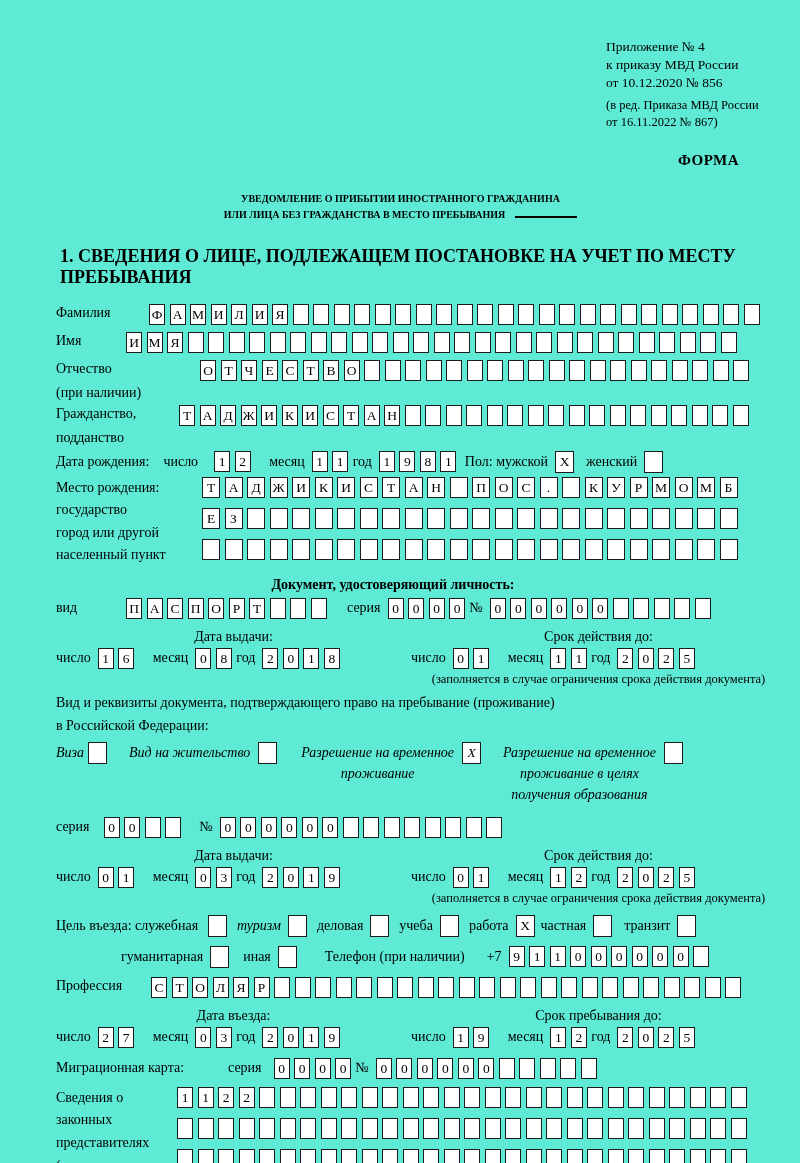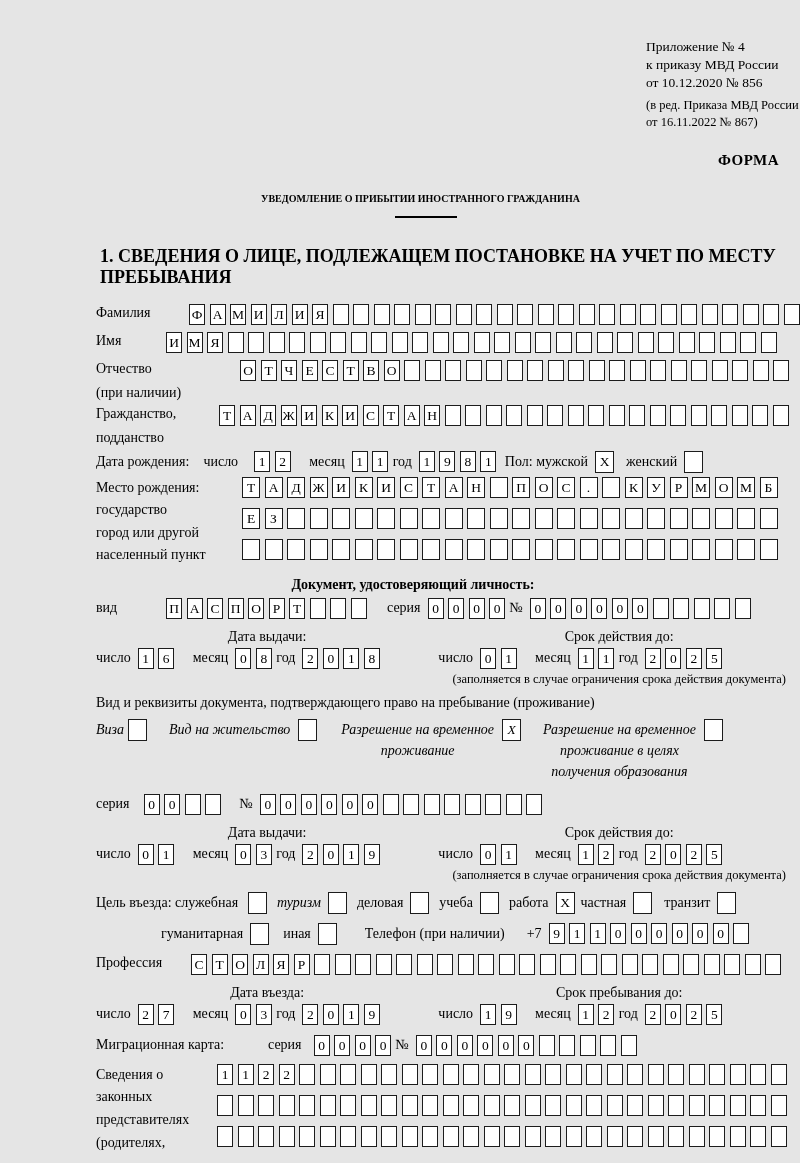--- a/index.html
+++ b/index.html
@@ -1,20 +1,20 @@
 <!DOCTYPE html>
 <html lang="ru"><head>
 <meta charset="utf-8">
 <style>
   html,body{margin:0;padding:0;background:#fff;}
   .page{
     width:800px;height:1163px;box-sizing:border-box;
-    background:#e5e5e5;color:#000;
+    background:#5eead4;color:#000;
     font-family:"Liberation Serif",serif;font-size:14px;
-    padding:38px 0 0 96px;position:relative;overflow:hidden;
+    padding:38px 0 0 56px;position:relative;overflow:hidden;
   }
   
   .hdr{margin-left:550px;width:210px;line-height:1.35;font-size:13.5px;}
   .hdr-small{font-size:12.5px;margin-top:4px;line-height:1.35;}
   .form-label{margin-left:550px;width:205px;text-align:center;font-weight:bold;
     font-size:15px;margin-top:22px;letter-spacing:.5px;}
   
   .title{margin-top:22px;text-align:center;font-weight:bold;font-size:10px;line-height:1.55;
     margin-right:55px;}
   .title-underline{display:inline-block;width:62px;border-bottom:2px solid #000;margin-left:10px;}
@@ -59,21 +59,21 @@
     <div>от 10.12.2020 № 856</div>
     <div class="hdr-small">
       <div>(в ред. Приказа МВД России</div>
       <div>от 16.11.2022 № 867)</div>
     </div>
   </div>
   <div class="form-label">ФОРМА</div>
 
   <div class="title">
     <div>УВЕДОМЛЕНИЕ О ПРИБЫТИИ ИНОСТРАННОГО ГРАЖДАНИНА</div>
-    <div><span class="title-underline"></span></div>
+    <div><span>ИЛИ ЛИЦА БЕЗ ГРАЖДАНСТВА В МЕСТО ПРЕБЫВАНИЯ</span><span class="title-underline"></span></div>
   </div>
 
   <div class="sec-heading">1. СВЕДЕНИЯ О ЛИЦЕ, ПОДЛЕЖАЩЕМ ПОСТАНОВКЕ НА УЧЕТ ПО МЕСТУ ПРЕБЫВАНИЯ</div>
 
   <div class="frow" style="margin-top:16px;gap:23px;">
     <div class="flabel" style="width:70px;">Фамилия</div>
     <div class="cellrow">
         <span class="cell">Ф</span>
         <span class="cell">А</span>
         <span class="cell">М</span>
@@ -415,20 +415,21 @@
             <span class="cell">0</span>
             <span class="cell">2</span>
             <span class="cell">5</span>
           </span>
       </div>
       <div class="note">(заполняется в случае ограничения срока действия документа)</div>
     </div>
   </div>
 
   <div style="margin-top:8px;">Вид и реквизиты документа, подтверждающего право на пребывание (проживание)</div>
+  <div style="margin-top:7px;">в Российской Федерации:</div>
 
   <div class="opts">
     <div class="opt">
       <span class="optlabel" style="padding-right:4px;">Виза</span>
       <span class="cellrow">
           <span class="cell cb"></span>
         </span>
     </div>
     <div class="gap-m" style="width:22px;"></div>
     <div class="opt">

